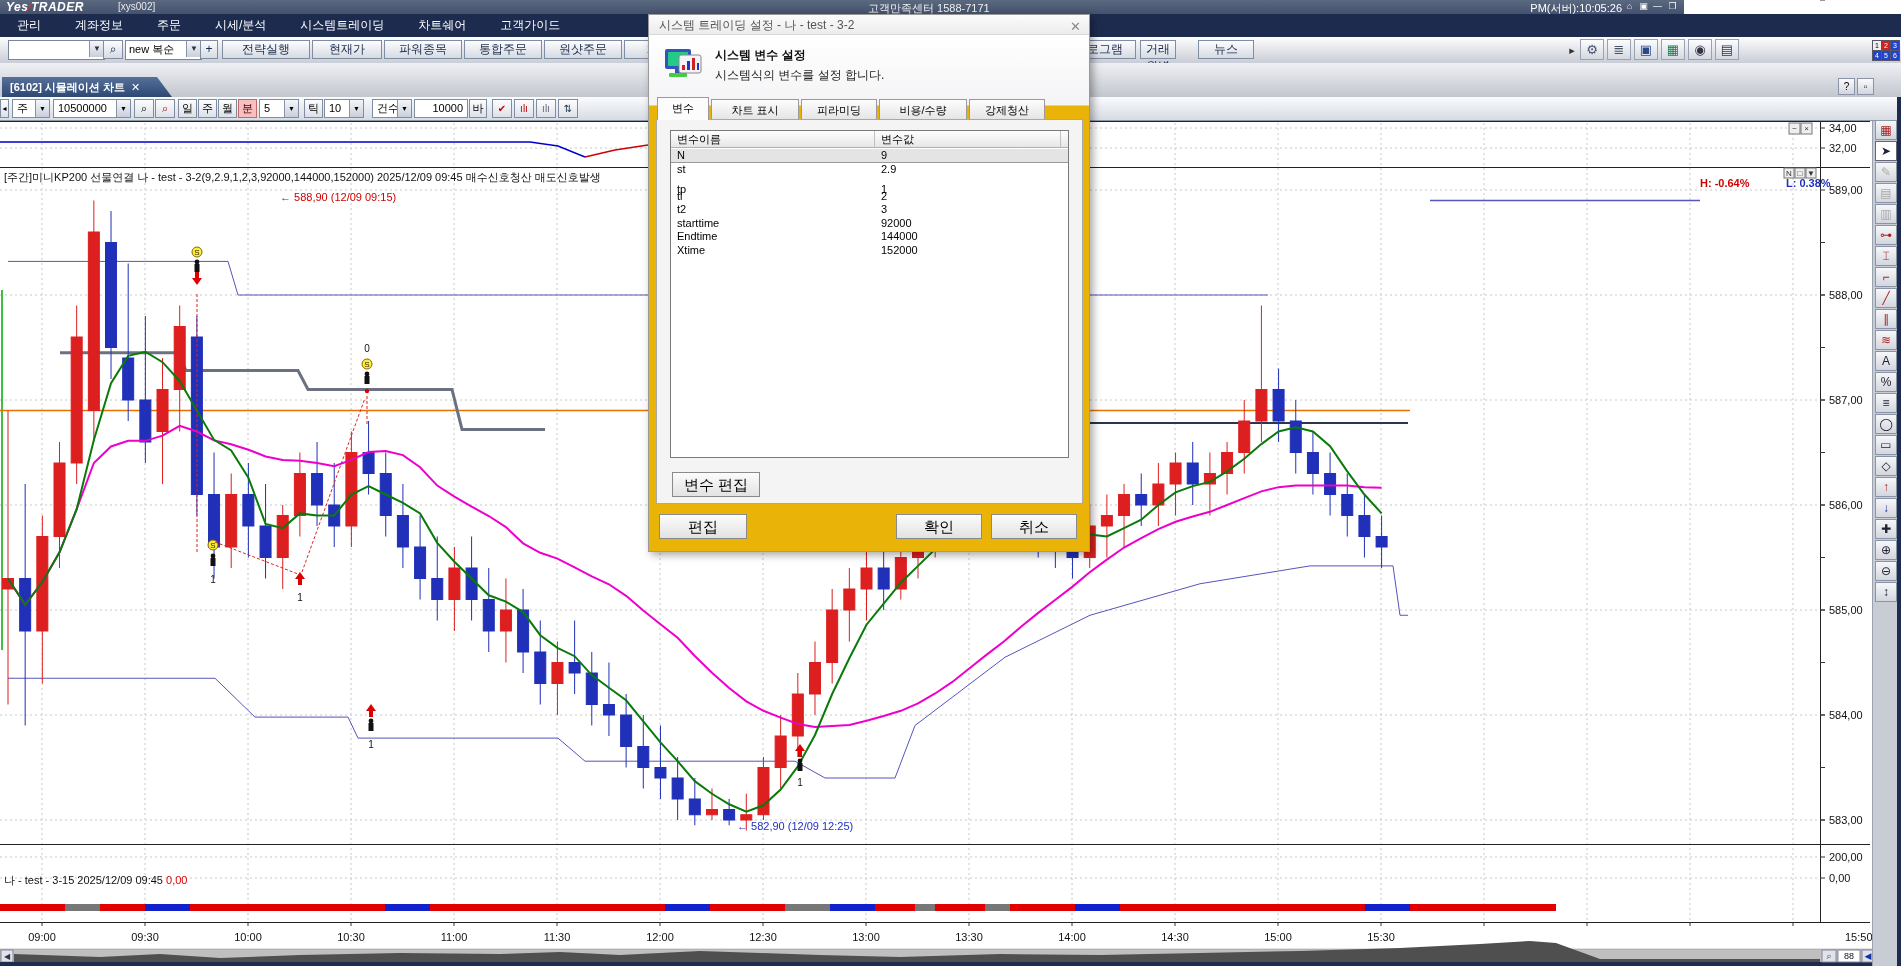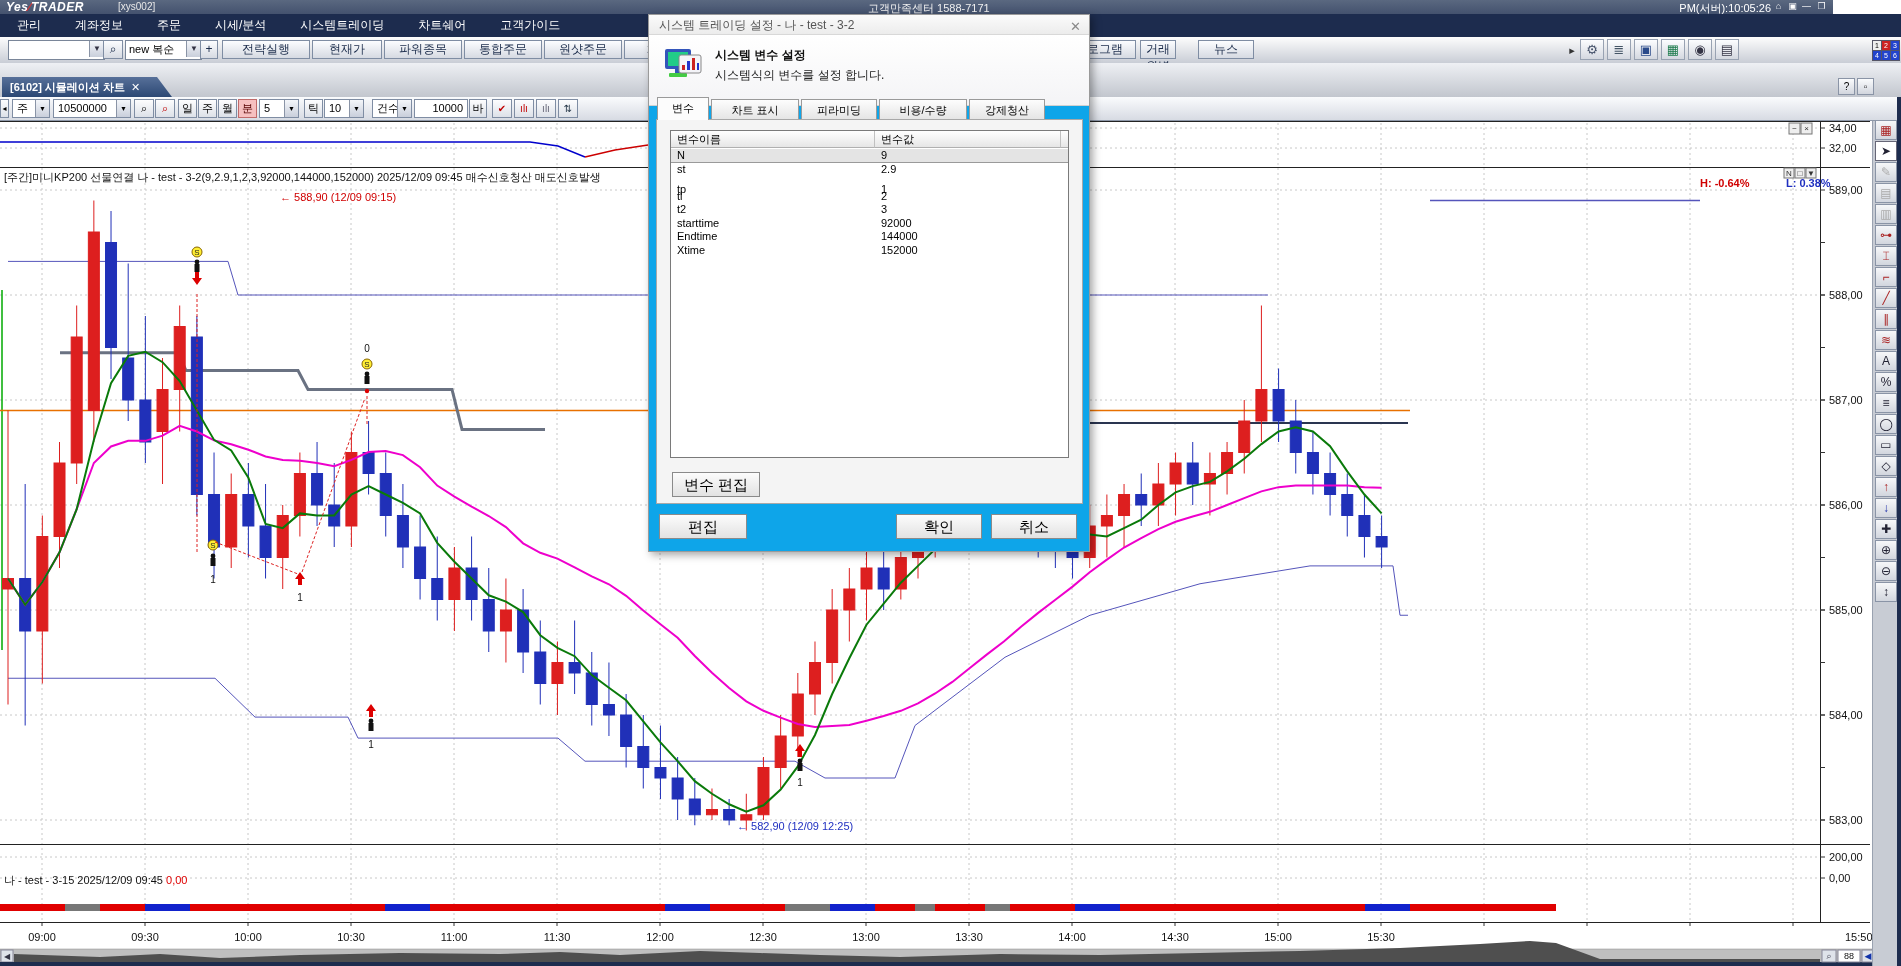--- a/index.html
+++ b/index.html
@@ -1,20 +1,20 @@
 <!DOCTYPE html>
 <html><head>
 <meta charset="utf-8">
 <style>
   html,body{margin:0;padding:0;background:#222;}
   #app{position:relative;width:1901px;height:966px;background:#fff;overflow:hidden;
        font-family:"Liberation Sans","DejaVu Sans",sans-serif;font-size:12px;}
   .abs{position:absolute;}
   
-  #titlebar{left:0;top:0;width:1833px;height:14px;background:linear-gradient(#5a6880,#44526e);color:#fff;z-index:5;}
+  #titlebar{left:0;top:0;width:1684px;height:14px;background:linear-gradient(#5a6880,#44526e);color:#fff;z-index:5;}
   #logo{left:6px;top:0px;font-style:italic;font-weight:bold;font-size:12px;letter-spacing:.5px;}
   #logo .red{color:#e03030;}
   #account{left:118px;top:1px;font-size:10px;color:#e8e8e8;}
   #centerTitle{left:868px;top:1px;font-size:11px;color:#f0f0f0;}
   #clock{right:62px;top:1px;font-size:11px;color:#fff;}
   .sysico{top:1px;width:13px;height:11px;color:#fff;font-size:9px;text-align:center;line-height:11px;}
   #menubar{left:0;top:14px;width:1901px;height:23px;background:#1d2c4e;color:#fff;display:flex;align-items:center;z-index:5;}
   .menu-item{padding:0 17px;font-size:12px;cursor:default;}
   #toolbar{left:0;top:37px;width:1901px;height:26px;background:linear-gradient(#fdfdfd,#c9cdd6);border-bottom:1px solid #9aa2b0;z-index:5;}
   .combo{position:absolute;top:3px;height:18px;background:#fff;border:1px solid #7a8699;font-size:11px;line-height:16px;padding-left:3px;}
@@ -35,21 +35,21 @@
   
   .pane-title{z-index:3;font-size:11px;white-space:nowrap;}
   .ann{z-index:3;font-size:11px;white-space:nowrap;}
   
   #rightcol{left:1872px;top:97px;width:29px;height:869px;background:#c8ccd4;z-index:4;border-left:1px solid #9aa2b0;}
   .rtool{position:absolute;left:2px;width:22px;height:20px;background:linear-gradient(#f6f7f9,#d2d6de);border:1px solid #8a94a6;font-size:12px;text-align:center;line-height:19px;box-sizing:border-box;}
   .rtool.pressed{background:#fff;border:1px solid #667;}
   .rtool.disabled{color:#aaa;}
   #edgebar{left:1897px;top:97px;width:4px;height:869px;background:#1d2c4e;z-index:5;}
   
-  #dialog{left:648px;top:14px;width:442px;height:538px;background:#0ea5e9;border:1px solid #9a9a9a;box-shadow:3px 3px 8px rgba(0,0,0,.35);z-index:20;box-sizing:border-box;}
+  #dialog{left:648px;top:14px;width:442px;height:538px;background:#eab308;border:1px solid #9a9a9a;box-shadow:3px 3px 8px rgba(0,0,0,.35);z-index:20;box-sizing:border-box;}
   #dlg-title{position:absolute;left:0;top:0;width:100%;height:20px;background:linear-gradient(#fbfbfb,#ececec);border-bottom:1px solid #d8d8d8;color:#555;font-size:12px;line-height:20px;padding-left:10px;box-sizing:border-box;}
   #dlg-close{position:absolute;right:8px;top:2px;color:#888;font-size:13px;}
   #dlg-header{position:absolute;left:0;top:20px;width:100%;height:70px;background:linear-gradient(#ffffff,#f4f4f6);border-bottom:1px solid #d0d0d0;}
   #dlg-htitle{position:absolute;left:66px;top:12px;font-size:12px;font-weight:bold;color:#111;}
   #dlg-hsub{position:absolute;left:66px;top:32px;font-size:12px;color:#222;}
   .dtab{position:absolute;top:84px;height:21px;border:1px solid #9a9a9a;border-bottom:none;background:linear-gradient(#fdfdfd,#e4e4e4);font-size:11px;text-align:center;line-height:20px;box-sizing:border-box;}
   .dtab.active{background:#fcfcfc;height:23px;top:82px;z-index:2;}
   #dlg-frame{position:absolute;left:7px;top:104px;width:427px;height:385px;background:#f4f4f4;border:1px solid #a8a8a8;box-sizing:border-box;}
   #dlg-list{position:absolute;left:13px;top:10px;width:399px;height:328px;background:#fff;border:1px solid #7a7a7a;box-sizing:border-box;overflow:hidden;}
   .lv-h{position:absolute;top:0;height:17px;background:linear-gradient(#ffffff,#e6e6e6);border-right:1px solid #c0c0c0;border-bottom:1px solid #b0b0b0;font-size:11px;line-height:16px;padding-left:6px;box-sizing:border-box;}

